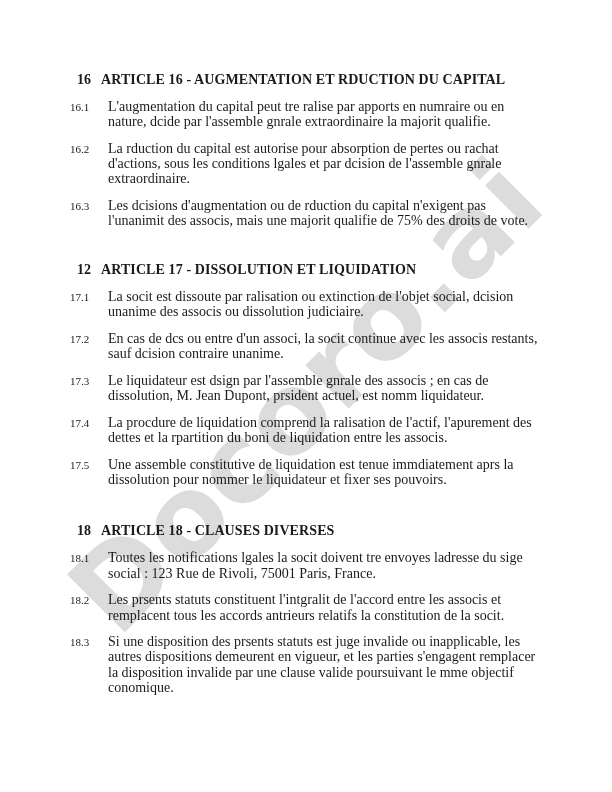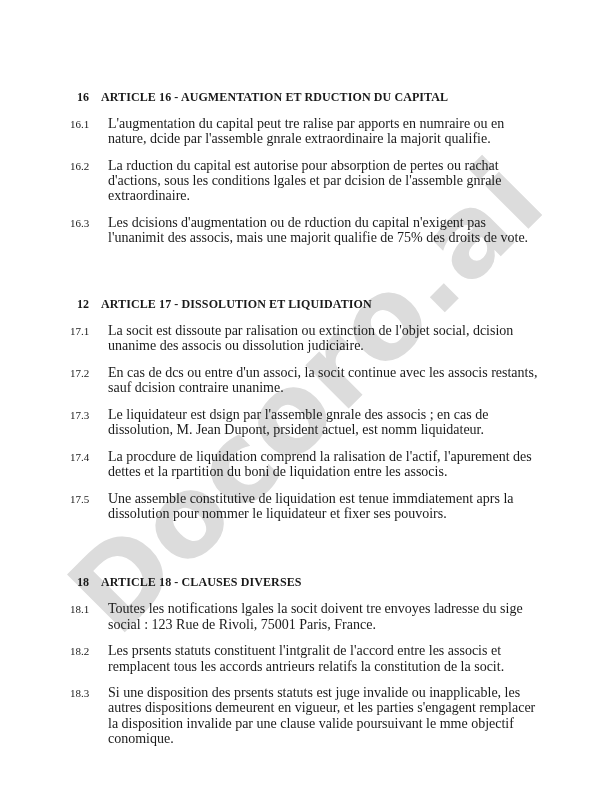--- a/index.html
+++ b/index.html
@@ -50,23 +50,23 @@
 
   .section {
     margin: 0;
   }
 
   .heading {
     display: flex;
     align-items: baseline;
     font-family: "Liberation Serif", "DejaVu Serif", serif;
     font-weight: 700;
-    font-size: 12px;
+    font-size: 14px;
     letter-spacing: 0.1px;
-    margin: 18px 0 11px 0;
+    margin: 0 0 11px 0;
   }
   .heading .h-num {
     width: 31px;
     flex: 0 0 31px;
     text-align: left;
     padding-left: 7px;
     box-sizing: border-box;
   }
   .heading .h-title {
     flex: 1;

